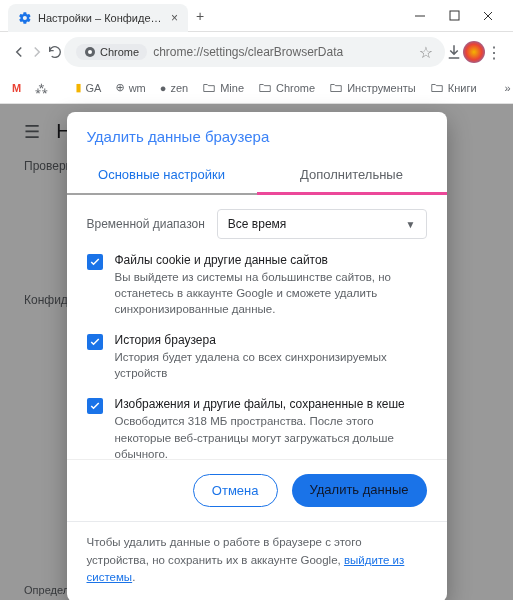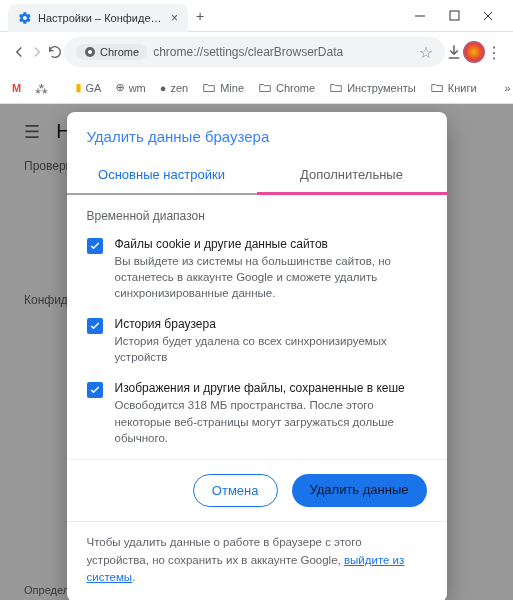--- a/index.html
+++ b/index.html
@@ -175,20 +175,24 @@
   <div class="overlay">
     <div class="dialog">
       <div class="dlg-title">Удалить данные браузера</div>
       <div class="tabs">
         <div class="tabbtn active">Основные настройки</div>
         <div class="tabbtn">Дополнительные</div>
       </div>
       <div class="dlg-body">
         <div class="row">
           <span>Временной диапазон</span>
+          <div class="select">
+            <span>Все время</span>
+            <span style="font-size:10px;color:#5f6368">▼</span>
+          </div>
         </div>
         <div class="check-row">
           <div class="checkbox">
               <svg viewBox="0 0 16 16">
                 <path d="M3 8l3 3 7-7"></path>
               </svg>
             </div>
           <div class="check-text">
             <div class="t">Файлы cookie и другие данные сайтов</div>
             <div class="d">Вы выйдете из системы на большинстве сайтов, но останетесь в аккаунте Google и сможете удалить синхронизированные данные.</div>

